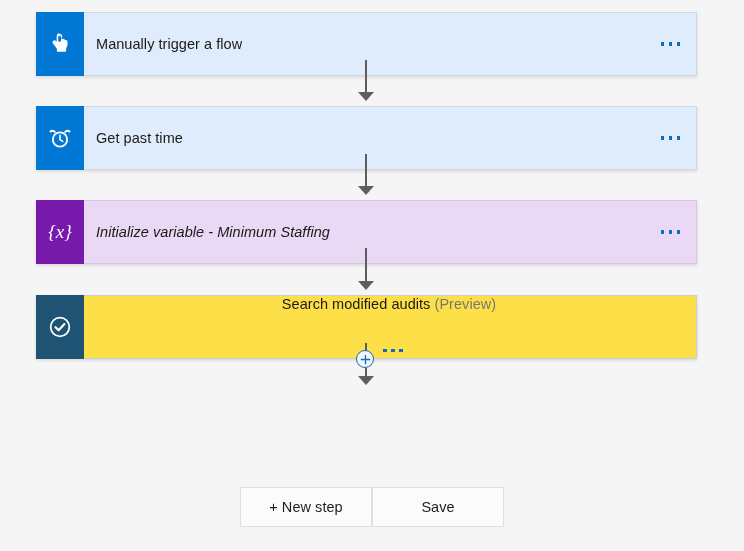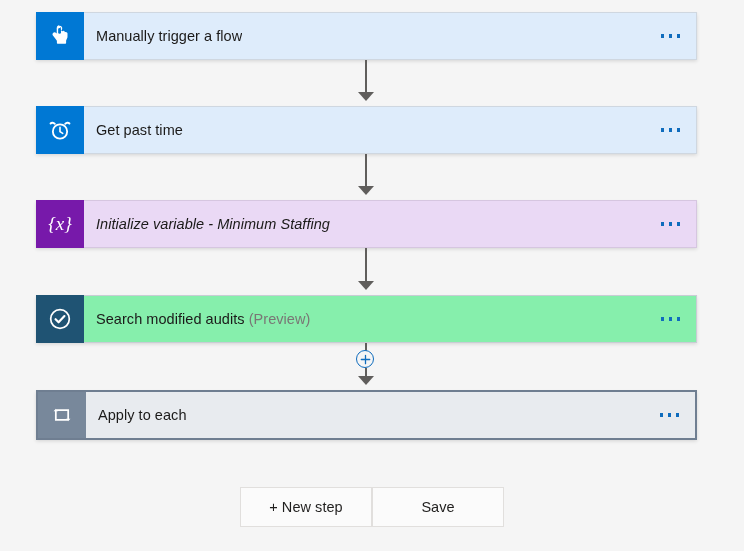--- a/index.html
+++ b/index.html
@@ -20,21 +20,21 @@
     left: 0; top: 0;
     width: 744px;
     height: 551px;
   }
 
   
   .card {
     position: absolute;
     left: 36px;
     width: 661px;
-    height: 48px;
+    height: 64px;
     display: flex;
     align-items: stretch;
     box-sizing: border-box;
     box-shadow: 0 0.3px 0.9px rgba(0,0,0,0.10), 0 1.6px 3.6px rgba(0,0,0,0.12);
   }
   .card .icon-block {
     width: 48px;
     min-width: 48px;
     display: flex;
     align-items: center;
@@ -83,21 +83,21 @@
   .card.clock     { top: 106px; }
   .card.clock     .icon-block { background: #0078d4; }
   .card.clock     .body { background: #deecfb; border: 1px solid #cfd7e0; border-left: none; }
 
   .card.variable  { top: 200px; }
   .card.variable  .icon-block { background: #7719aa; }
   .card.variable  .body { background: #ead9f5; border: 1px solid #d6c6e0; border-left: none; font-style: italic; }
 
   .card.audits    { top: 295px; }
   .card.audits    .icon-block { background: #1f5373; }
-  .card.audits    .body { background: #86efac; border: 1px solid #c8cdd4; border-left: none; }
+  .card.audits    .body { background: #fde047; border: 1px solid #c8cdd4; border-left: none; flex-direction: column; }
 
   .card.loop      { top: 390px; height: 50px; }
   .card.loop      .icon-block { background: #78889b; }
   .card.loop      .body { background: #e8ebef; }
   .card.loop {
     border: 2px solid #6f7e91;
   }
 
   
   .connector {
@@ -271,39 +271,19 @@
     <div class="conn-line" style="top:368px;height:10px;"></div>
     <div class="conn-head" style="top:376px;"></div>
   </div>
 
   <div class="plus-btn" title="Insert a new step">
     <svg width="11" height="11" viewBox="0 0 12 12" aria-hidden="true">
       <path d="M6 1.4v9.2M1.4 6h9.2" stroke="#0f6cbd" stroke-width="1.4" stroke-linecap="round"></path>
     </svg>
   </div>
 
-  <div class="card loop">
-    <div class="icon-block">
-      <svg width="26" height="26" viewBox="0 0 24 24" aria-hidden="true">
-        <path d="M7.5 7.6h10.2v8" fill="none" stroke="#ffffff" stroke-width="1.6" stroke-linecap="square"></path>
-        <path d="M16.5 16.4H6.3v-8" fill="none" stroke="#ffffff" stroke-width="1.6" stroke-linecap="square"></path>
-        <path d="M6.3 6.2l-2.1 2.4h4.2z" fill="#ffffff"></path>
-        <path d="M17.7 17.8l2.1-2.4h-4.2z" fill="#ffffff"></path>
-      </svg>
-    </div>
-    <div class="body">
-      <span class="title">
-        <span>Apply to each</span>
-      </span>
-      <span class="ellipsis-menu" title="More commands">
-        <i></i>
-        <i></i>
-        <i></i>
-      </span>
-    </div>
-  </div>
 
   <div class="button-bar">
     <button class="flat-button">+ New step</button>
     <button class="flat-button">Save</button>
   </div>
 
 </div>
 
 </body></html>

